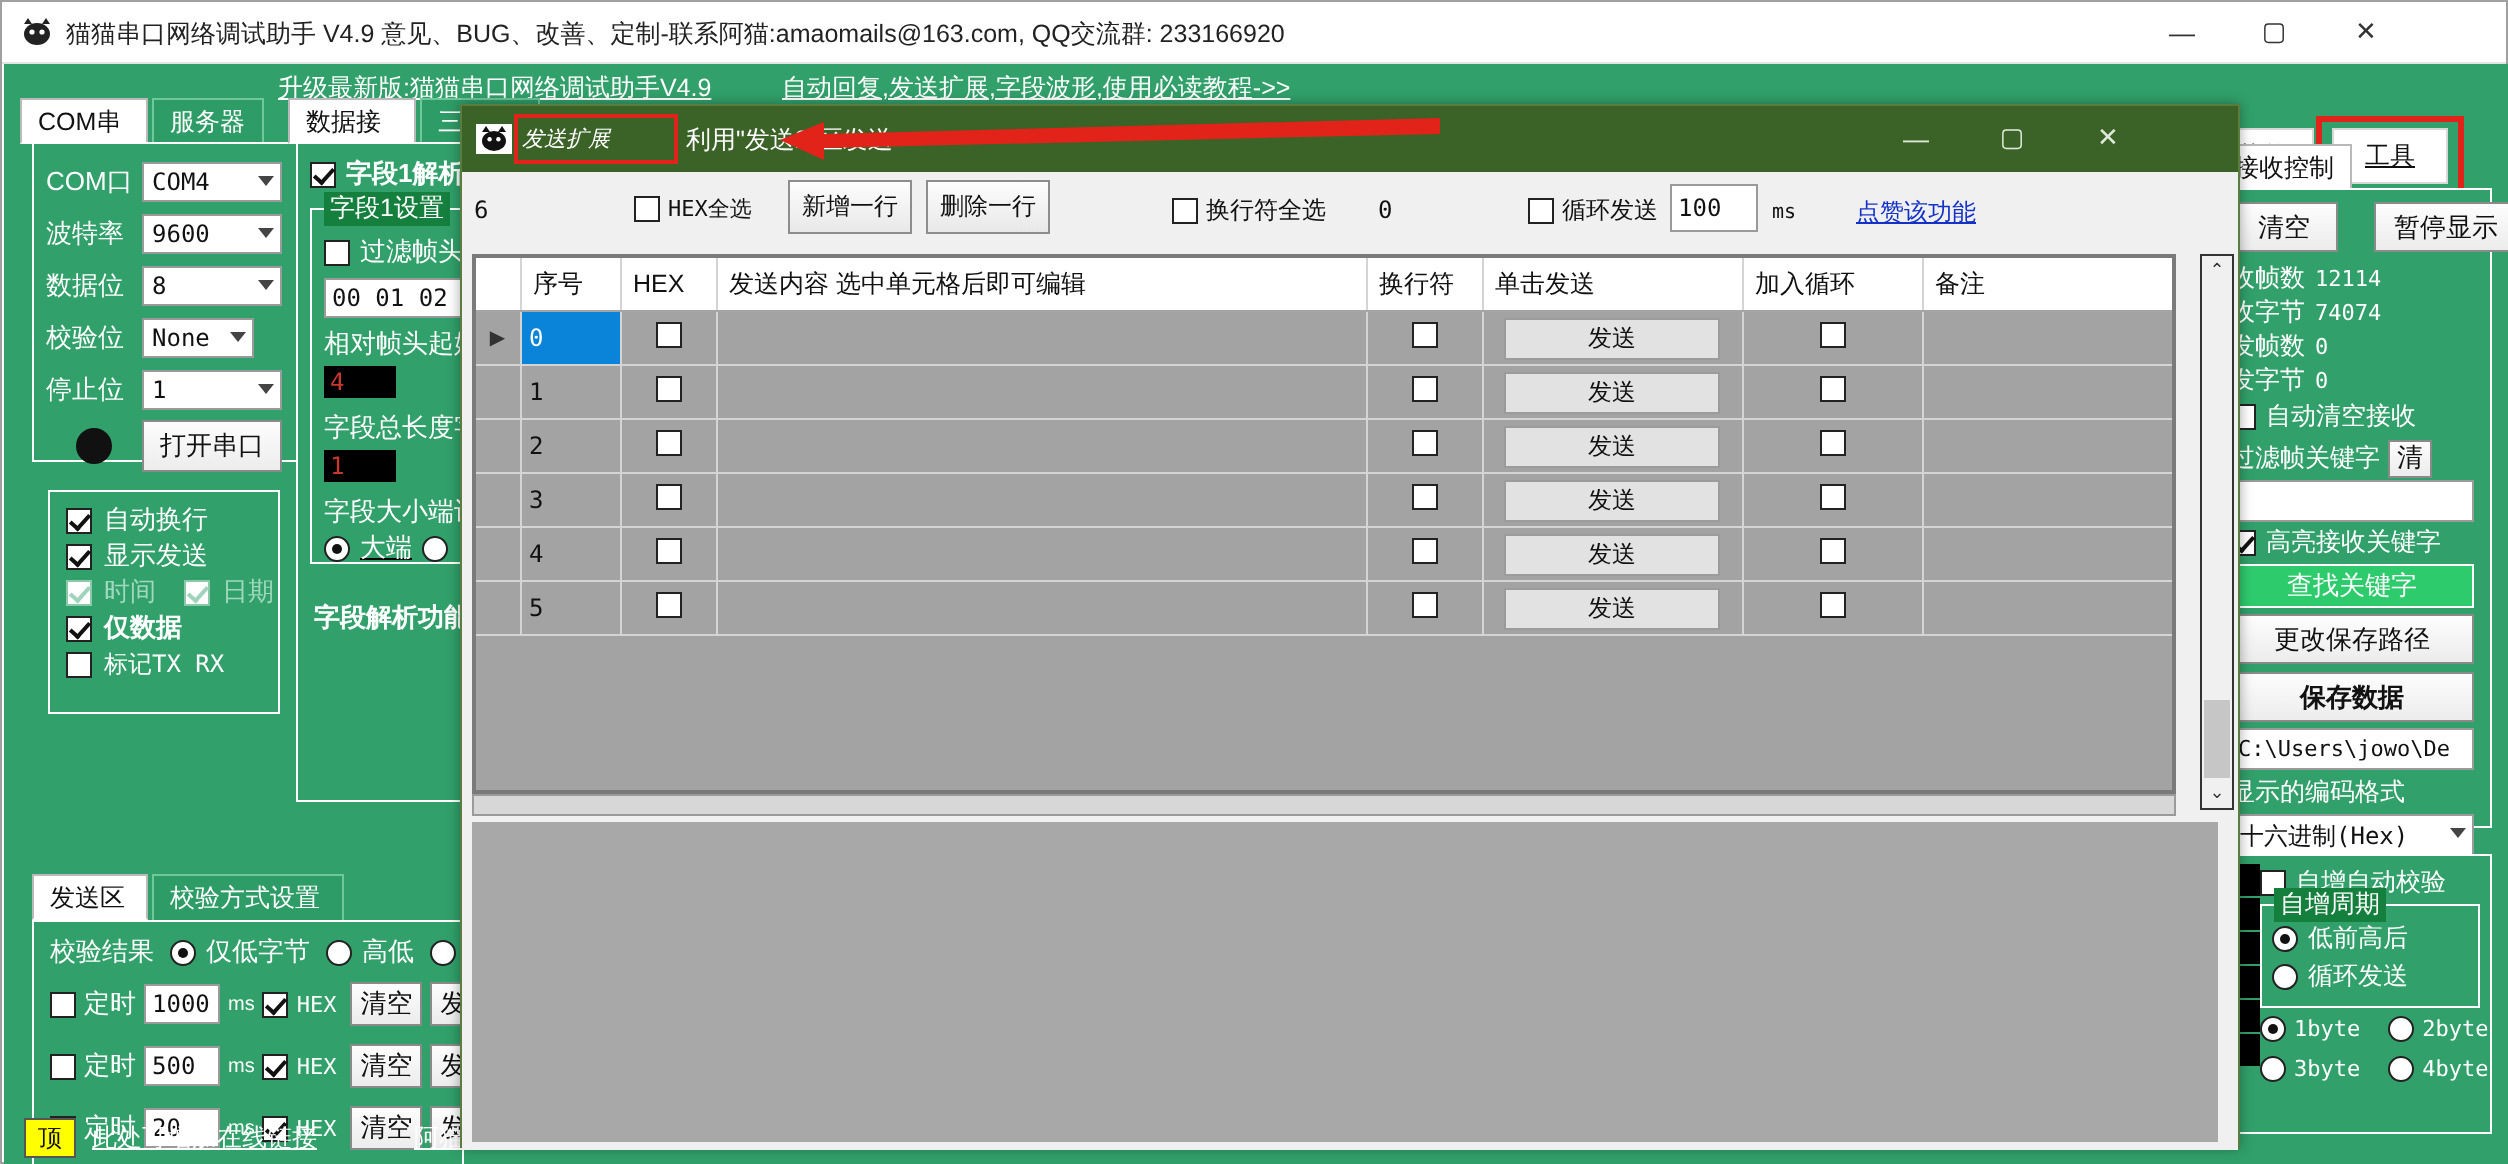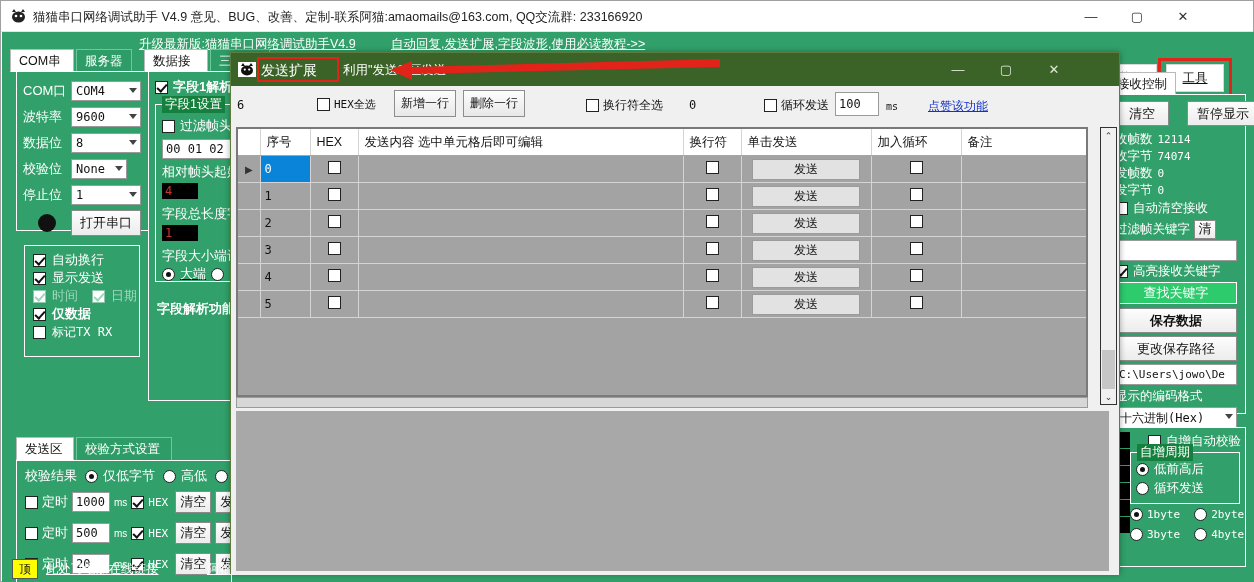--- a/index.html
+++ b/index.html
@@ -61,21 +61,21 @@
 
   
   #right-col{position:absolute;right:8px;top:40px;width:138px;height:500px;}
   .rlabel{color:#ffffff;font-size:12.5px;white-space:nowrap;}
   .greenbtn{background:#2ecb6d;border:1px solid #ffffff;box-sizing:border-box;color:#ffffff;display:flex;align-items:center;justify-content:center;font-size:13px;}
 
   
   #dialog{position:absolute;left:230px;top:52px;width:890px;height:522px;background:#f0f0f0;border:1px solid #5a7d3f;box-sizing:border-box;box-shadow:0 0 6px rgba(0,0,0,.35);}
   #dlg-title{position:absolute;left:0;top:0;width:100%;height:33px;background:#3b6327;box-sizing:border-box;}
   #dlg-icon{position:absolute;left:7px;top:8px;width:18px;height:17px;}
-  #dlg-name{position:absolute;left:30px;top:9px;color:#ffffff;font-size:14px;white-space:nowrap;}
+  #dlg-name{position:absolute;left:30px;top:9px;color:#ffffff;font-size:11px;white-space:nowrap;font-style:italic;}
   #dlg-sub{position:absolute;left:112px;top:9px;color:#ffffff;font-size:12.5px;white-space:nowrap;}
   #dlg-name-highlight{position:absolute;left:26px;top:4px;width:82px;height:25px;border:2px solid #e2231a;box-sizing:border-box;}
   .dwbtn{position:absolute;top:0;width:48px;height:32px;display:flex;align-items:center;justify-content:center;color:#dfe9da;font-size:13px;}
   #dlg-min{right:137px;}
   #dlg-max{right:89px;}
   #dlg-close{right:41px;}
   #dlg-body{position:absolute;left:0;top:33px;width:100%;height:489px;background:#f0f0f0;}
 
   #toolbar{position:absolute;left:0;top:0;width:873px;height:38px;background:#f0f0f0;}
   #tb-count{position:absolute;left:6px;top:12px;font-size:12px;color:#111;font-family:"DejaVu Sans Mono",monospace;}
@@ -333,41 +333,41 @@
           <div class="row" style="height:22px;gap:4px;">
             <span class="rlabel">过滤帧关键字</span>
             <div class="btn btn3d" style="width:22px;height:19px;">清</div>
           </div>
           <div class="txtin" style="width:122px;height:21px;"></div>
           <div class="row" style="height:21px;gap:5px;">
             <span class="cbx on"></span>
             <span class="rlabel">高亮接收关键字</span>
           </div>
           <div class="greenbtn" style="width:122px;height:22px;">查找关键字</div>
+          <div class="btn btn3d" style="width:122px;height:25px;margin-top:3px;">更改保存路径</div>
           <div class="btn btn3d" style="width:122px;height:25px;margin-top:4px;font-weight:bold;">保存数据</div>
-          <div class="btn btn3d" style="width:122px;height:25px;margin-top:3px;">更改保存路径</div>
           <div class="txtin" style="width:122px;height:21px;margin-top:3px;font-size:11px;">C:\Users\jowo\De</div>
           <span class="rlabel" style="display:block;margin-top:3px;">显示的编码格式</span>
           <div class="combo" style="width:122px;height:22px;margin-top:2px;">
             <span>十六进制(Hex)</span>
               <span class="arr"></span>
           </div>
         </div>
       </div>
 
       <div class="panel" style="left:-7px;top:355px;width:145px;height:140px;">
         <div style="position:absolute;left:2px;top:4px;width:22px;">
           <span class="numbox grn" style="display:block;width:20px;margin-bottom:1px;">0</span>
           <span class="numbox grn" style="display:block;width:20px;margin-bottom:1px;">1</span>
           <span class="numbox grn" style="display:block;width:20px;margin-bottom:1px;">0</span>
           <span class="numbox grn" style="display:block;width:20px;margin-bottom:1px;">1</span>
           <span class="numbox grn" style="display:block;width:20px;margin-bottom:1px;">0</span>
           <span class="numbox grn" style="display:block;width:20px;">1</span>
         </div>
-        <div class="row" style="position:absolute;left:28px;top:5px;gap:5px;padding-left:18px;">
+        <div class="row" style="position:absolute;left:28px;top:5px;gap:5px;">
           <span class="cbx"></span>
           <span class="rlabel">自增自动校验</span>
         </div>
         <div class="group" style="left:28px;top:24px;width:110px;height:52px;">
           <span class="glabel">自增周期</span>
           <div class="row" style="position:absolute;left:5px;top:8px;gap:5px;">
             <span class="rdo on"></span>
             <span class="rlabel">低前高后</span>
           </div>
           <div class="row" style="position:absolute;left:5px;top:27px;gap:5px;">

